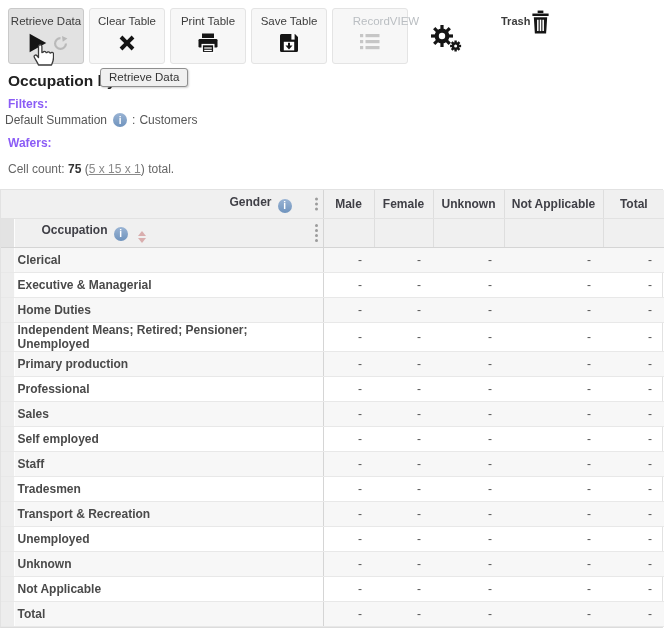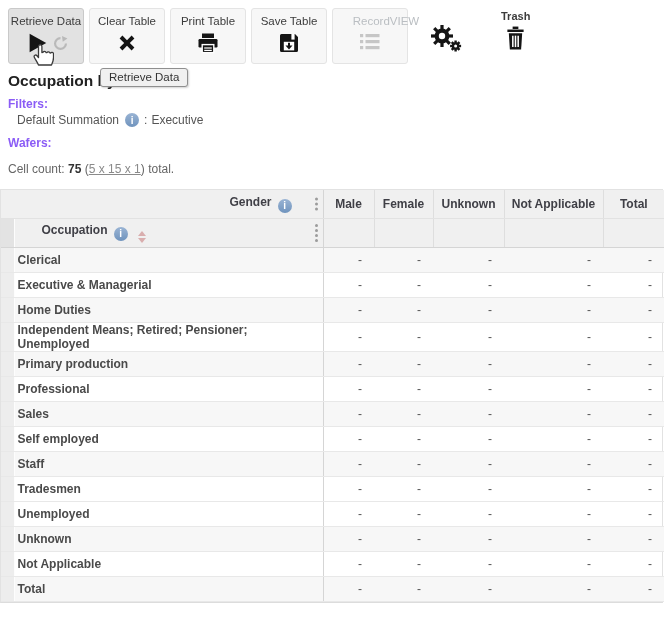--- a/index.html
+++ b/index.html
@@ -12,33 +12,33 @@
   .tbtn{
     width:76px;height:56px;box-sizing:border-box;margin-right:5px;
     border:1px solid #e4e4e4;background:#f7f7f7;border-radius:3px;
     display:flex;flex-direction:column;align-items:center;padding-top:6px;cursor:pointer;
   }
   .tbtn.hovered{background:#e2e2e2;border-color:#c9c9c9;}
   .tlabel{font-size:11.5px;color:#3c3c3c;white-space:nowrap;}
   .tbtn.disabled .tlabel{color:#babec2;margin-left:32px;}
   .ticons{display:flex;align-items:center;margin-top:4px;}
   .gear-wrap{margin:14px 0 0 14px;cursor:pointer;}
-  .trash-wrap{margin:2px 0 0 32px;display:flex;flex-direction:column;align-items:center;cursor:pointer;}
+  .trash-wrap{margin:2px 0 0 32px;display:flex;flex-direction:row;align-items:center;cursor:pointer;}
   .trash-label{font-size:11px;font-weight:700;color:#3c3c3c;margin-bottom:4px;}
   
   .hand-cursor{position:absolute;left:30px;top:39px;z-index:7;}
   .tooltip{
     position:absolute;left:100px;top:68px;z-index:6;
     background:#f0f0f0;border:1px solid #8f8f8f;border-radius:3px;
     padding:2px 8px 3px 8px;font-size:11.5px;color:#333;box-shadow:1px 1px 2px rgba(0,0,0,.18);
   }
   
   h1.title{margin:8px 0 0 8px;font-size:15.5px;font-weight:700;color:#222;}
   .sect-head{margin:7px 0 0 8px;font-size:12px;font-weight:700;color:#8b5cf6;}
-  .filter-item{margin:2px 0 0 17px;font-size:12px;color:#555;display:flex;align-items:center;}
+  .filter-item{margin:2px 0 0 5px;font-size:12px;color:#555;display:flex;align-items:center;}
   .filter-item .sep{margin:0 4px 0 2px;}
   .wafers-head{margin-top:9px;}
   .cellcount{margin:12px 0 0 8px;font-size:12px;color:#666;}
   .cellcount b{color:#333;text-align:right;}
   .cellcount a{color:#8a8a8a;text-decoration:underline;cursor:pointer;}
   
   .info{
     display:inline-flex;align-items:center;justify-content:center;
     width:14px;height:14px;border-radius:50%;
     background:linear-gradient(#9ab4d4,#6f93bd);
@@ -177,21 +177,21 @@
   <span>Retrieve Data</span>
 </div>
 
 <h1 class="title">Occupation by Gender</h1>
 
 <div class="sect-head">Filters:</div>
 <div class="filter-item">
   <span>Default Summation</span>
   <span class="info">i</span>
   <span class="sep">:</span>
-  <span>Executive</span>
+  <span>Customers</span>
 </div>
 
 <div class="sect-head wafers-head">Wafers:</div>
 
 <div class="cellcount">
   <span>Cell count:</span>
   <b>75</b>
   <span>(</span><a>5 x 15 x 1</a><span>)</span>
   <span>total.</span>
 </div>
@@ -322,20 +322,29 @@
         </tr>
         <tr>
           <td class="gutter"></td>
           <td class="rowlabel">Tradesmen</td>
           <td class="data">-</td>
           <td class="data">-</td>
           <td class="data">-</td>
           <td class="data">-</td>
           <td class="data">-</td>
         </tr>
+        <tr class="stripe">
+          <td class="gutter"></td>
+          <td class="rowlabel">Transport &amp; Recreation</td>
+          <td class="data">-</td>
+          <td class="data">-</td>
+          <td class="data">-</td>
+          <td class="data">-</td>
+          <td class="data">-</td>
+        </tr>
         <tr>
           <td class="gutter"></td>
           <td class="rowlabel">Unemployed</td>
           <td class="data">-</td>
           <td class="data">-</td>
           <td class="data">-</td>
           <td class="data">-</td>
           <td class="data">-</td>
         </tr>
         <tr class="stripe">

